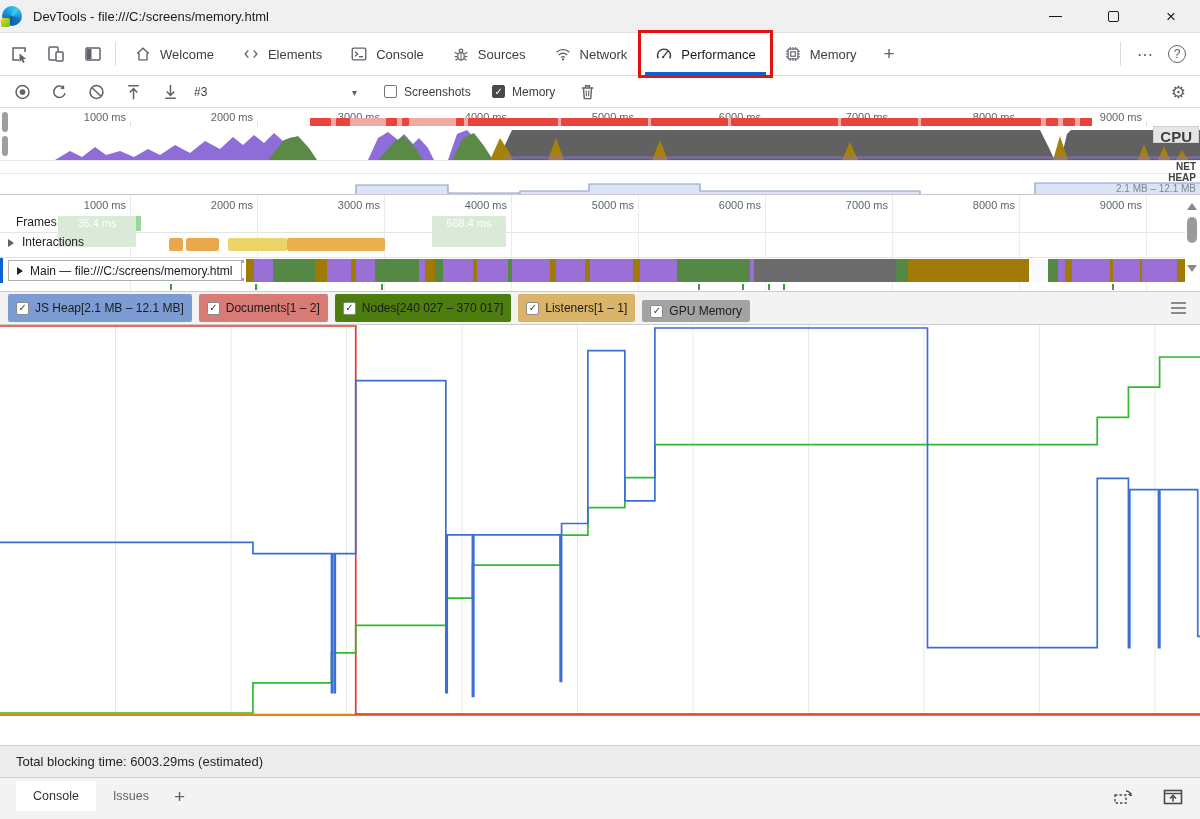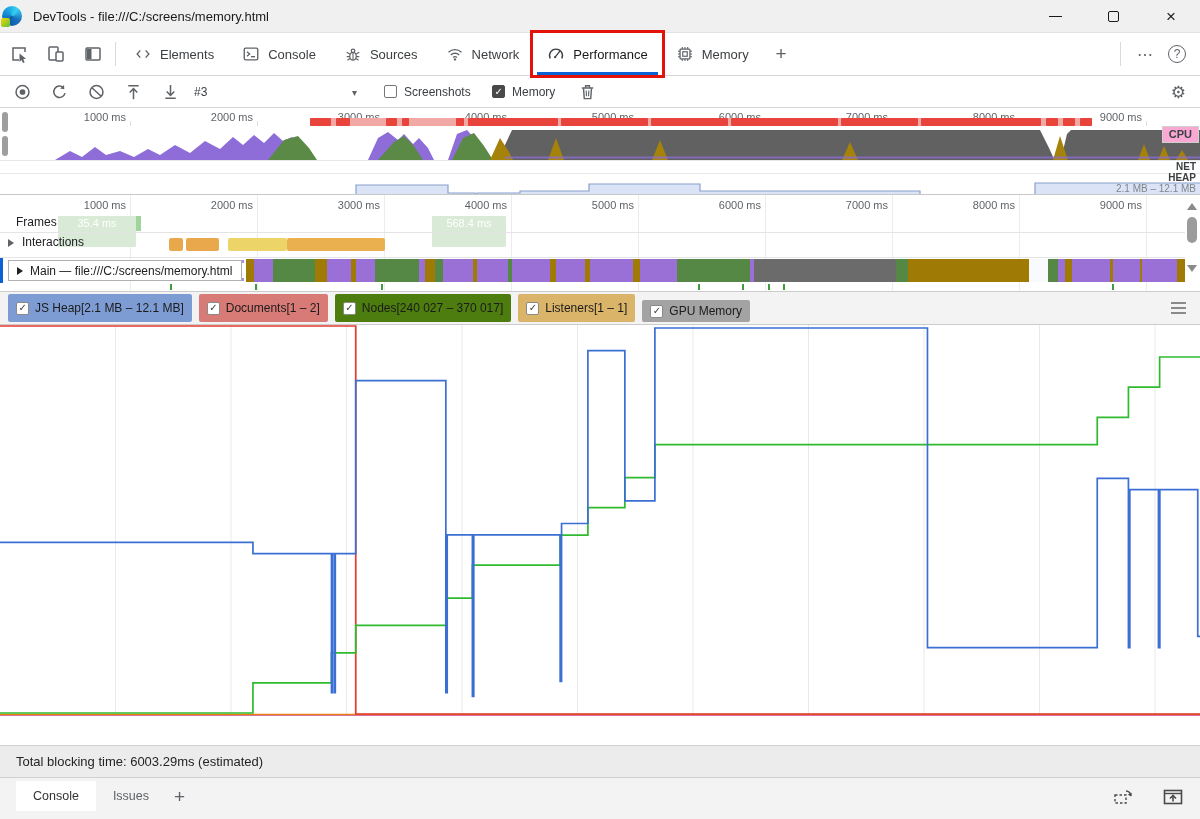--- a/index.html
+++ b/index.html
@@ -43,22 +43,22 @@
   .chk.on { background:#494949; border-color:#494949; }
   .chk.on::after { content:"✓"; color:#fff; font-size:10px; position:absolute; left:1.5px; top:-0.5px; }
   .chkrow { position:absolute; top:50%; transform:translateY(-50%); display:flex; align-items:center; gap:7px;
     font-size:12px; color:#3c4043; }
   
   #overview { height:87px; position:relative; border-bottom:1px solid #c8c8c8; background:#fff; }
   .ruler-label { position:absolute; font-size:11px; color:#5f6368; transform:translateX(-100%); white-space:nowrap; }
   .ov-tick { position:absolute; width:1px; background:#e0e0e0; }
   #ov-handles .h { position:absolute; left:2px; width:6px; border-radius:3px; background:#9e9e9e; }
   .longtask { position:absolute; height:8px; top:10px; background:#e8443c; border-radius:1px; }
-  #cpu-badge { position:absolute; right:1px; top:18px; height:17px; background:#f9a8d4;
-    border:1px solid #cfcfcf; font-size:11px; font-weight:bold; color:#3c4043; padding:1px 6px; }
+  #cpu-badge { position:absolute; right:1px; top:18px; height:17px; background:#e5e5e5;
+    border:1px solid #cfcfcf; font-size:15px; font-weight:bold; color:#3c4043; padding:1px 6px; }
   .strip-label { position:absolute; right:4px; font-size:10px; font-weight:bold; color:#3c4043; }
   #heap-range { position:absolute; right:4px; font-size:10px; color:#80868b; }
   .hline { position:absolute; left:0; right:0; height:1px; background:#e8e8e8; }
   
   #tracks { height:96px; position:relative; background:#fff; overflow:hidden; }
   .grid-v { position:absolute; top:0; bottom:0; width:1px; background:#ececec; }
   .track-label { position:absolute; font-size:12px; color:#202124; }
   .row-border { position:absolute; left:0; right:0; height:1px; background:#e4e4e4; }
   .tri { width:0; height:0; border-top:4px solid transparent; border-bottom:4px solid transparent;
     border-left:6px solid #5f6368; position:absolute; }
@@ -133,20 +133,28 @@
         <rect x="10" y="8" width="7" height="9" rx="1" fill="#fff" stroke="#5f6368" stroke-width="1.5"></rect>
       </svg>
     </div>
     <div class="tb-iconbtn">
       <svg width="20" height="20" viewBox="0 0 20 20">
         <rect x="3" y="4" width="14" height="12" rx="1" fill="none" stroke="#5f6368" stroke-width="1.5"></rect>
         <rect x="4" y="5" width="4.5" height="10" fill="#5f6368"></rect>
       </svg>
     </div>
     <div class="tb-sep"></div>
+    <div class="tab">
+      <span style="display: flex;">
+        <svg width="18" height="18" viewBox="0 0 20 20">
+          <path d="M3.5 9.5 L10 3.5 L16.5 9.5 M5.5 8.5 V16.5 H14.5 V8.5" fill="none" stroke="#5f6368" stroke-width="1.5"></path>
+        </svg>
+      </span>
+      <span>Welcome</span>
+    </div>
     <div class="tab">
       <span style="display: flex;">
         <svg width="18" height="18" viewBox="0 0 20 20">
           <path d="M7 6 L3.5 10 L7 14 M13 6 L16.5 10 L13 14" fill="none" stroke="#5f6368" stroke-width="1.5"></path>
         </svg>
       </span>
       <span>Elements</span>
     </div>
     <div class="tab">
       <span style="display: flex;">

